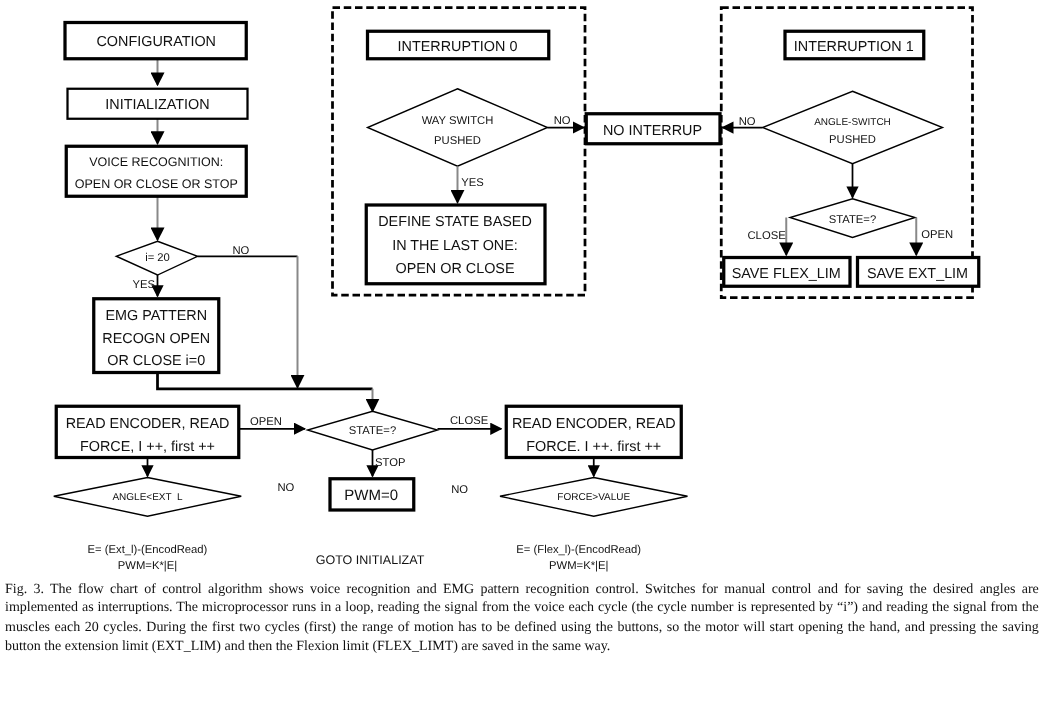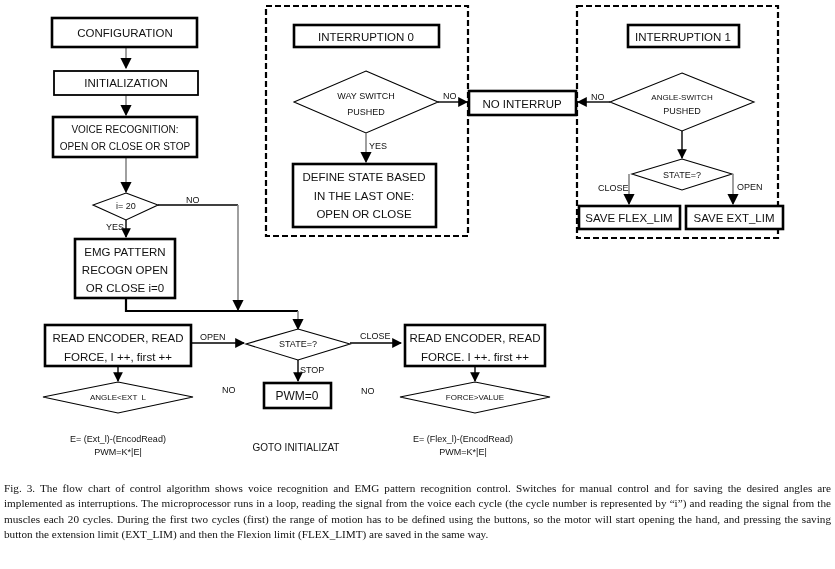--- a/index.html
+++ b/index.html
@@ -9,21 +9,21 @@
   .box { fill:#fff; stroke:#000; stroke-width:2.6; }
   .dia { fill:#fff; stroke:#000; stroke-width:1.1; }
   .dash { fill:none; stroke:#000; stroke-width:2.2; stroke-dasharray:6 3; }
   .ln { stroke:#000; stroke-width:1.4; fill:none; }
   .lg { stroke:#888; stroke-width:1.6; fill:none; }
   .lb { stroke:#000; stroke-width:2.2; fill:none; }
   .t11 { font-size:11.5px; }
   .t10 { font-size:10px; }
   .t9 { font-size:9px; }
   .t8 { font-size:8px; }
-  #caption { position:absolute; left:4px; top:481px; width:827px; font-family:"Liberation Serif", serif; font-size:11.2px; line-height:15.4px; color:#111; text-align:justify; }
+  #caption { position:absolute; left:4px; top:464px; width:827px; font-family:"Liberation Serif", serif; font-size:11.2px; line-height:15.4px; color:#111; text-align:justify; }
 </style>
 </head>
 <body>
 
 <svg id="diagram" width="835" height="470" viewBox="0 0 835 470" xmlns="http://www.w3.org/2000/svg">
   <defs>
     <marker id="ah" viewBox="0 0 10 10" refX="9" refY="5" markerWidth="7" markerHeight="7" orient="auto-start-reverse">
       <path d="M0,0 L10,5 L0,10 z" fill="#000"></path>
     </marker>
   </defs>

